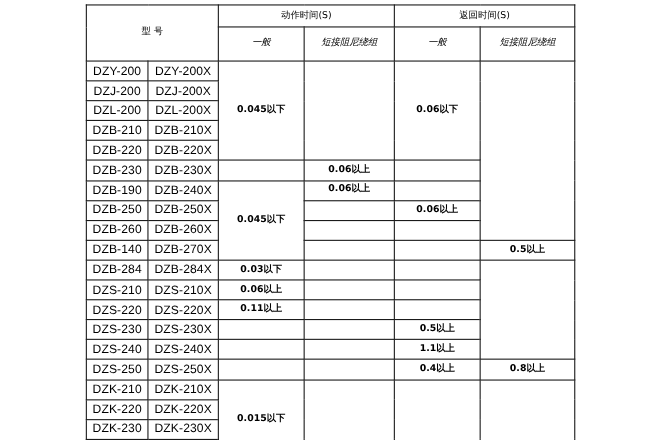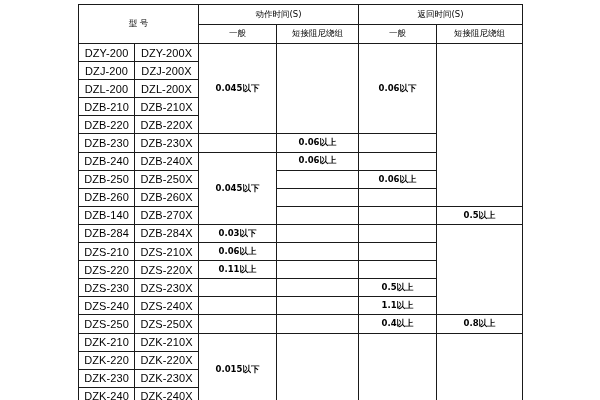--- a/index.html
+++ b/index.html
@@ -47,21 +47,22 @@
     height: 18.1px;
     box-sizing: border-box;
     white-space: nowrap;
   }
   table.spec th.grouphead {
     height: 20px;
     font-size: 8.5px;
     margin-left: 33px;
   }
   table.spec th.subhead {
-    height: 19px;
+    height: 31px;
+    font-style: italic;
   }
   table.spec td.model,
   table.spec td.modelx {
     font-size: 11px;
     letter-spacing: 0.1px;
   }
   table.spec td.val {
     font-size: 8.5px;
     font-weight: bold;
   }
@@ -129,21 +130,21 @@
 
       <tr>
         <td class="model">DZB-230</td>
         <td class="modelx">DZB-230X</td>
         <td class="empty"></td>
         <td class="val cjk">0.06以上</td>
         <td class="empty"></td>
       </tr>
 
       <tr>
-        <td class="model">DZB-240</td>
+        <td class="model">DZB-190</td>
         <td class="modelx">DZB-240X</td>
         <td class="val cjk" rowspan="4">0.045以下</td>
         <td class="val cjk">0.06以上</td>
         <td class="empty"></td>
       </tr>
 
       <tr>
         <td class="model">DZB-250</td>
         <td class="modelx">DZB-250X</td>
         <td class="empty"></td>

